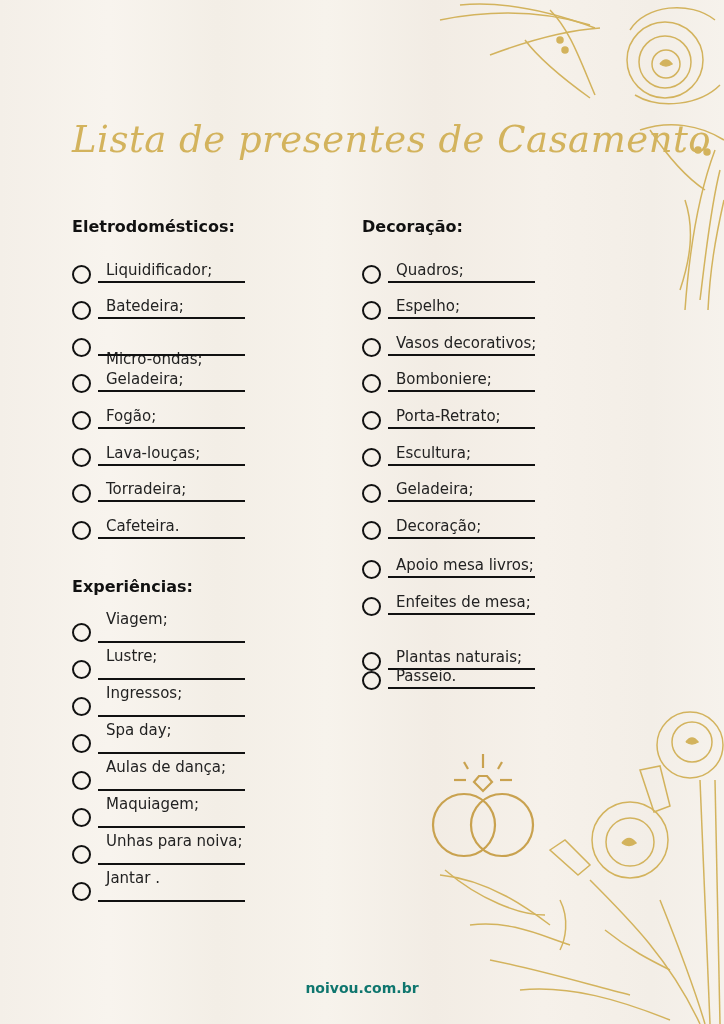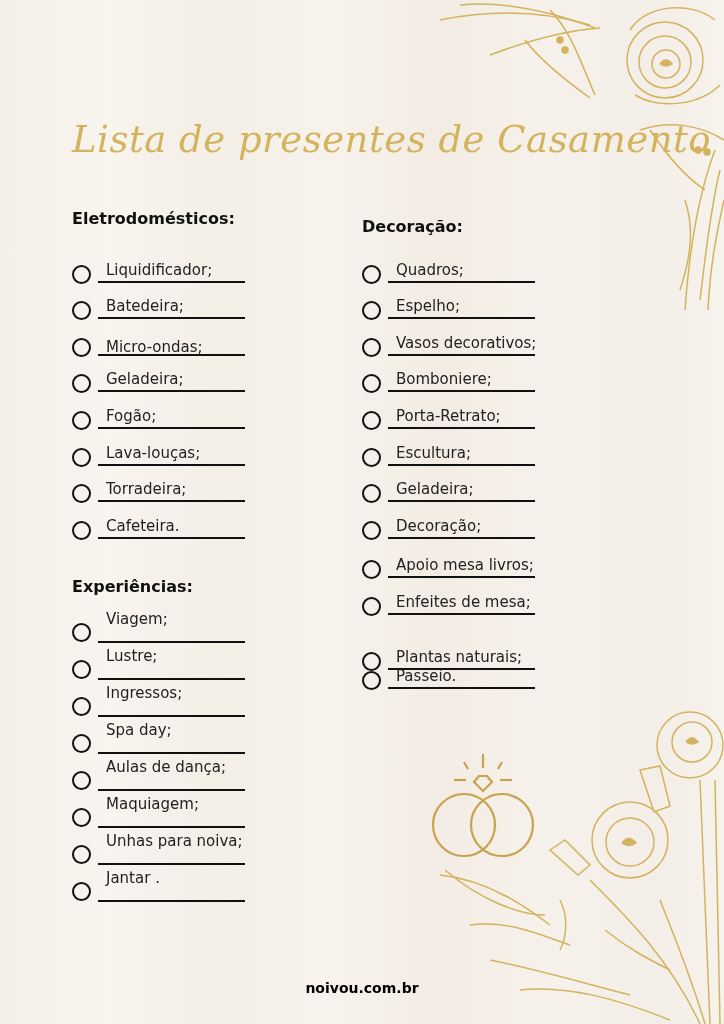--- a/index.html
+++ b/index.html
@@ -26,21 +26,21 @@
     border: 2px solid #111; border-radius: 50%; background: transparent;
   }
   .line {
     position: absolute; left: 26px; width: 147px; height: 2px; background: #111;
   }
   .label {
     position: absolute; left: 34px; font-size: 15px; color: #222; white-space: nowrap;
   }
   .footer {
     position: absolute; left: 0; width: 724px; top: 980px; text-align: center;
-    font-size: 14px; font-weight: bold; color: #000000;
+    font-size: 14px; font-weight: bold; color: #0f766e;
   }
   svg.deco { position: absolute; }
 </style>
 </head>
 <body>
 
 <svg class="deco" style="left:430px;top:0" width="294" height="320" viewBox="0 0 294 320" fill="none" stroke="#d3b35d" stroke-width="1.5">
   <path d="M10 20 C60 10 110 10 160 25"></path>
   <path d="M30 5 C80 0 130 15 165 28"></path>
   <path d="M60 55 C100 40 140 30 170 28"></path>
@@ -92,35 +92,35 @@
   <line x1="74" y1="10" x2="70" y2="17"></line>
   <line x1="26" y1="28" x2="38" y2="28"></line>
   <line x1="72" y1="28" x2="84" y2="28"></line>
   <path d="M46 30 l5 -6 h8 l5 6 l-9 9 z"></path>
   <circle cx="36" cy="73" r="31"></circle>
   <circle cx="74" cy="73" r="31"></circle>
 </svg>
 
 <div class="title">Lista de presentes de Casamento</div>
 
-<div class="section-heading" style="left:72px;top:209px">Eletrodomésticos:</div>
+<div class="section-heading" style="left:72px;top:217px">Eletrodomésticos:</div>
 
 <div class="item" style="left:72px;top:261px;width:180px">
     <span class="circle"></span>
     <span class="label" style="top:0">Liquidificador;</span>
     <span class="line" style="top:20px"></span>
   </div>
 <div class="item" style="left:72px;top:297px;width:180px">
     <span class="circle"></span>
     <span class="label" style="top:0">Batedeira;</span>
     <span class="line" style="top:20px"></span>
   </div>
 <div class="item" style="left:72px;top:334px;width:180px">
     <span class="circle"></span>
-    <span class="label" style="top:4px">Micro-ondas;</span>
+    <span class="label" style="top:16px">Micro-ondas;</span>
     <span class="line" style="top:20px"></span>
   </div>
 <div class="item" style="left:72px;top:370px;width:180px">
     <span class="circle"></span>
     <span class="label" style="top:0">Geladeira;</span>
     <span class="line" style="top:20px"></span>
   </div>
 <div class="item" style="left:72px;top:407px;width:180px">
     <span class="circle"></span>
     <span class="label" style="top:0">Fogão;</span>

